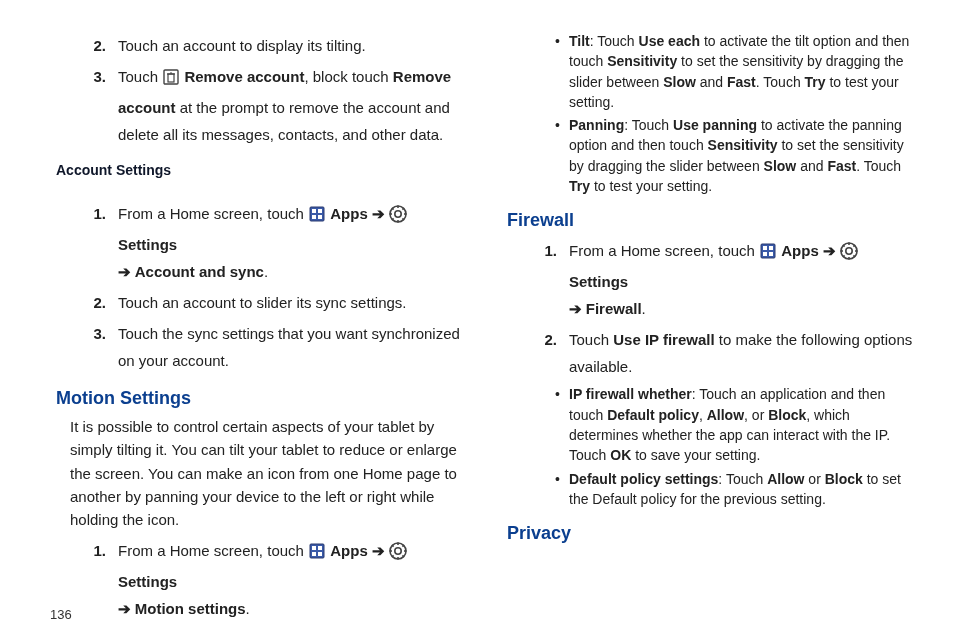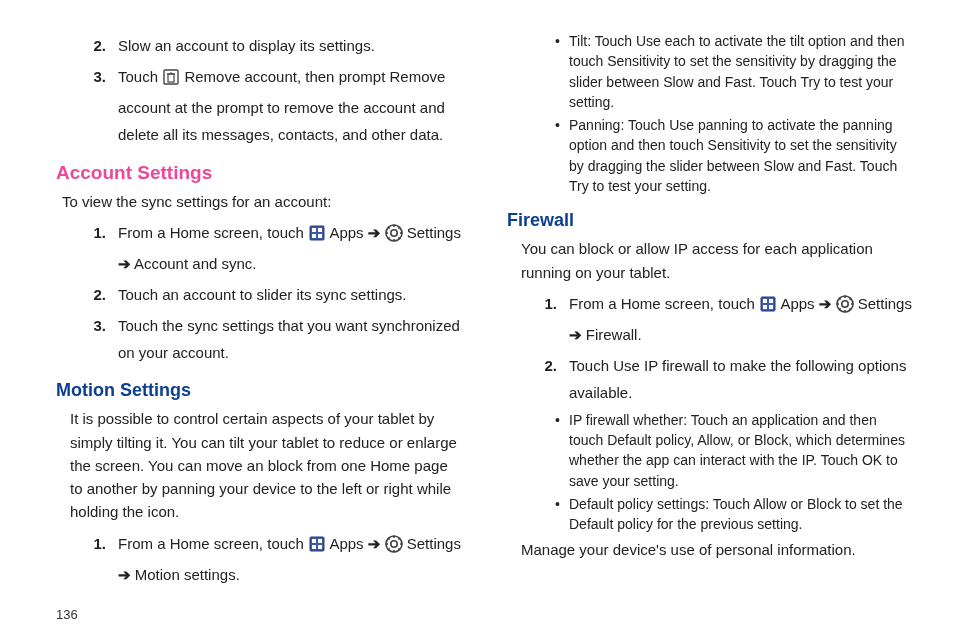--- a/index.html
+++ b/index.html
@@ -49,47 +49,47 @@
     font-size: 14px;
     font-stretch: condensed;
   }
   .bullet-dot {
     width: 14px;
     flex: none;
     text-align: left;
   }
   .bullet-body { flex: 1; }
   .h-sub {
-    font-size: 19px;
+    font-size: 14px;
     font-weight: 700;
-    color: #ec4899;
-    margin: 14px 0 6px 0;
+    color: #0f172a;
+    margin: 14px 0 22px 0;
     font-stretch: condensed;
   }
   .h-sec {
     font-size: 18px;
     font-weight: 800;
     color: #0b3f8f;
     margin: 14px 0 6px 0;
     font-stretch: condensed;
   }
   .para {
     font-size: 15px;
     line-height: 1.55;
     margin: 2px 0 6px 14px;
   }
   .intro {
     margin-left: 6px;
   }
-  b { font-weight: 400; }
+  b { font-weight: 700; }
   .cond { font-stretch: condensed; }
   .page-num {
     position: absolute;
     bottom: 14px;
-    left: 56px;
+    left: 50px;
     font-size: 13px;
     color: #333;
   }
 
   
   .icon {
     display: inline-block;
     vertical-align: -4px;
   }
   
@@ -136,38 +136,37 @@
   </defs>
 </svg>
 
 <div class="page">
   <div class="columns">
 
     <div class="col">
 
       <div class="ol-item">
         <div class="ol-num">2.</div>
-        <div class="ol-body">Slow an account to display its settings.</div>
+        <div class="ol-body">Touch an account to display its tilting.</div>
       </div>
 
       <div class="ol-item">
         <div class="ol-num">3.</div>
         <div class="ol-body">
           <span>Touch</span>
           <span class="icon">
             <svg class="trash-svg" viewBox="0 0 18 18">
                 <use href="#trash-icon-g"></use>
               </svg>
           </span>
-          <b>Remove account</b><span>, then prompt </span><b>Remove account</b><span> at the prompt to remove the account and delete all its messages, contacts, and other data.</span>
+          <b>Remove account</b><span>, block touch </span><b>Remove account</b><span> at the prompt to remove the account and delete all its messages, contacts, and other data.</span>
         </div>
       </div>
 
       <div class="h-sub">Account Settings</div>
-      <div class="para intro">To view the sync settings for an account:</div>
 
       <div class="ol-item">
         <div class="ol-num">1.</div>
         <div class="ol-body">
           <span>From a Home screen, touch</span>
           <span class="icon">
             <svg class="apps-svg" viewBox="0 0 18 18">
                 <use href="#apps-icon-g"></use>
               </svg>
           </span>
@@ -188,21 +187,21 @@
         <div class="ol-num">2.</div>
         <div class="ol-body">Touch an account to slider its sync settings.</div>
       </div>
 
       <div class="ol-item">
         <div class="ol-num">3.</div>
         <div class="ol-body">Touch the sync settings that you want synchronized on your account.</div>
       </div>
 
       <div class="h-sec">Motion Settings</div>
-      <div class="para">It is possible to control certain aspects of your tablet by simply tilting it. You can tilt your tablet to reduce or enlarge the screen. You can move an block from one Home page to another by panning your device to the left or right while holding the icon.</div>
+      <div class="para">It is possible to control certain aspects of your tablet by simply tilting it. You can tilt your tablet to reduce or enlarge the screen. You can make an icon from one Home page to another by panning your device to the left or right while holding the icon.</div>
 
       <div class="ol-item">
         <div class="ol-num">1.</div>
         <div class="ol-body">
           <span>From a Home screen, touch</span>
           <span class="icon">
             <svg class="apps-svg" viewBox="0 0 18 18">
                 <use href="#apps-icon-g"></use>
               </svg>
           </span>
@@ -231,21 +230,20 @@
       </div>
 
       <div class="bullet-item cond">
         <div class="bullet-dot">•</div>
         <div class="bullet-body">
           <b>Panning</b><span>: Touch </span><b>Use panning</b><span> to activate the panning option and then touch </span><b>Sensitivity</b><span> to set the sensitivity by dragging the slider between </span><b>Slow</b><span> and </span><b>Fast</b><span>. Touch </span><b>Try</b><span> to test your setting.</span>
         </div>
       </div>
 
       <div class="h-sec">Firewall</div>
-      <div class="para">You can block or allow IP access for each application running on your tablet.</div>
 
       <div class="ol-item">
         <div class="ol-num">1.</div>
         <div class="ol-body">
           <span>From a Home screen, touch</span>
           <span class="icon">
             <svg class="apps-svg" viewBox="0 0 18 18">
                 <use href="#apps-icon-g"></use>
               </svg>
           </span>
@@ -276,19 +274,19 @@
         </div>
       </div>
 
       <div class="bullet-item cond">
         <div class="bullet-dot">•</div>
         <div class="bullet-body">
           <b>Default policy settings</b><span>: Touch </span><b>Allow</b><span> or </span><b>Block</b><span> to set the Default policy for the previous setting.</span>
         </div>
       </div>
 
-      <div class="para">Manage your device's use of personal information.</div>
+      <div class="h-sec">Privacy</div>
 
     </div>
   </div>
 
   <div class="page-num">136</div>
 </div>
 
 </body></html>

